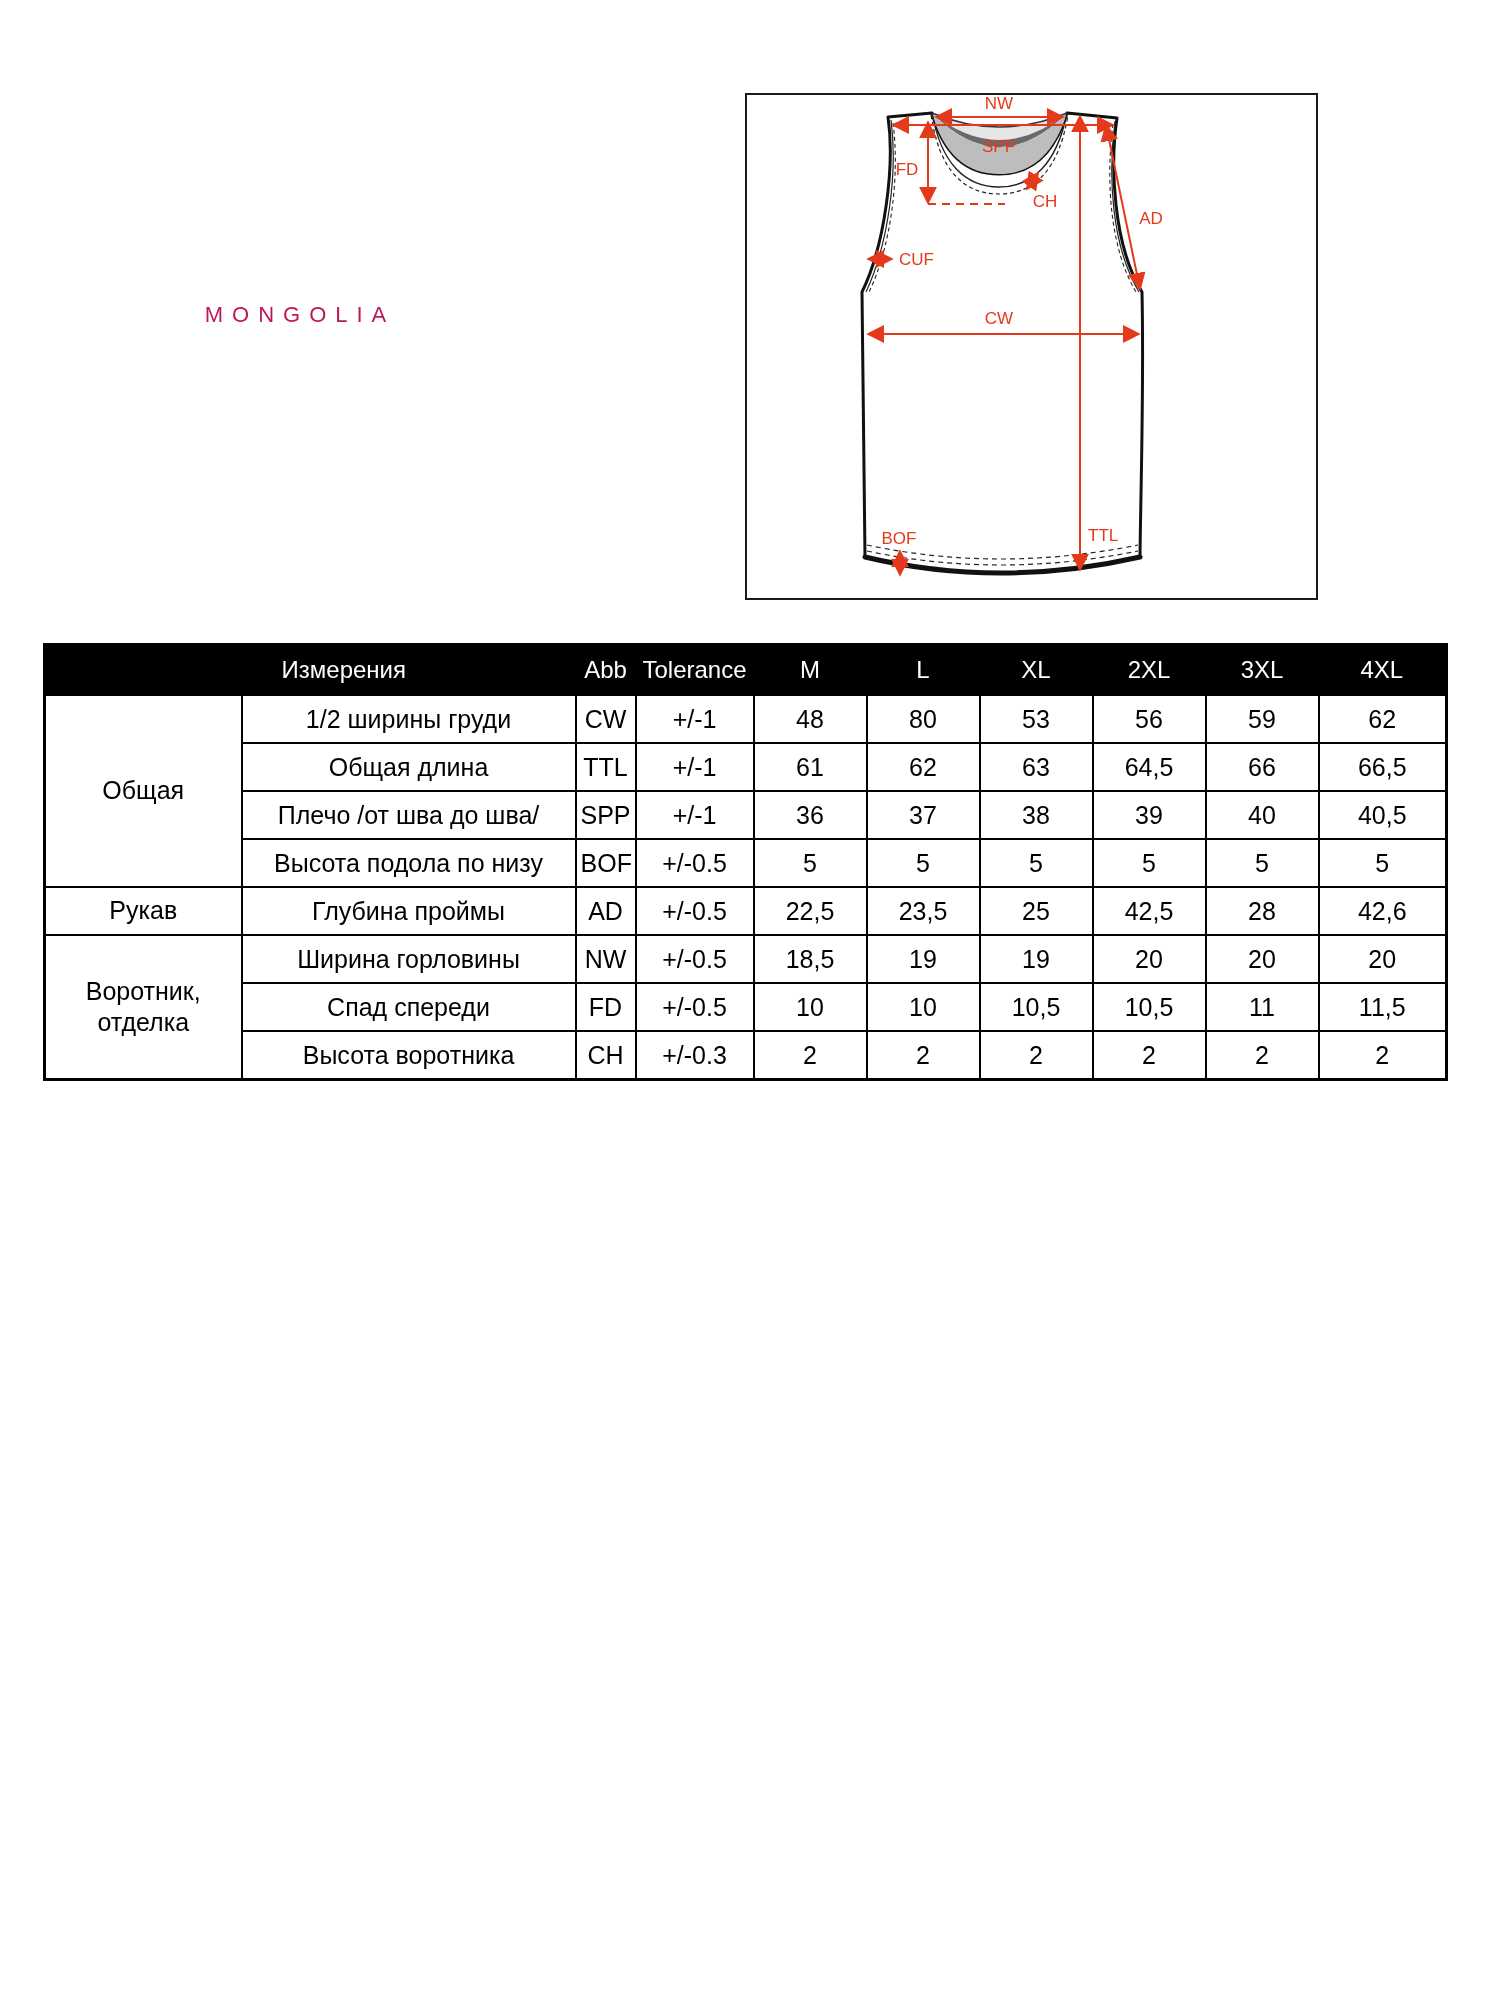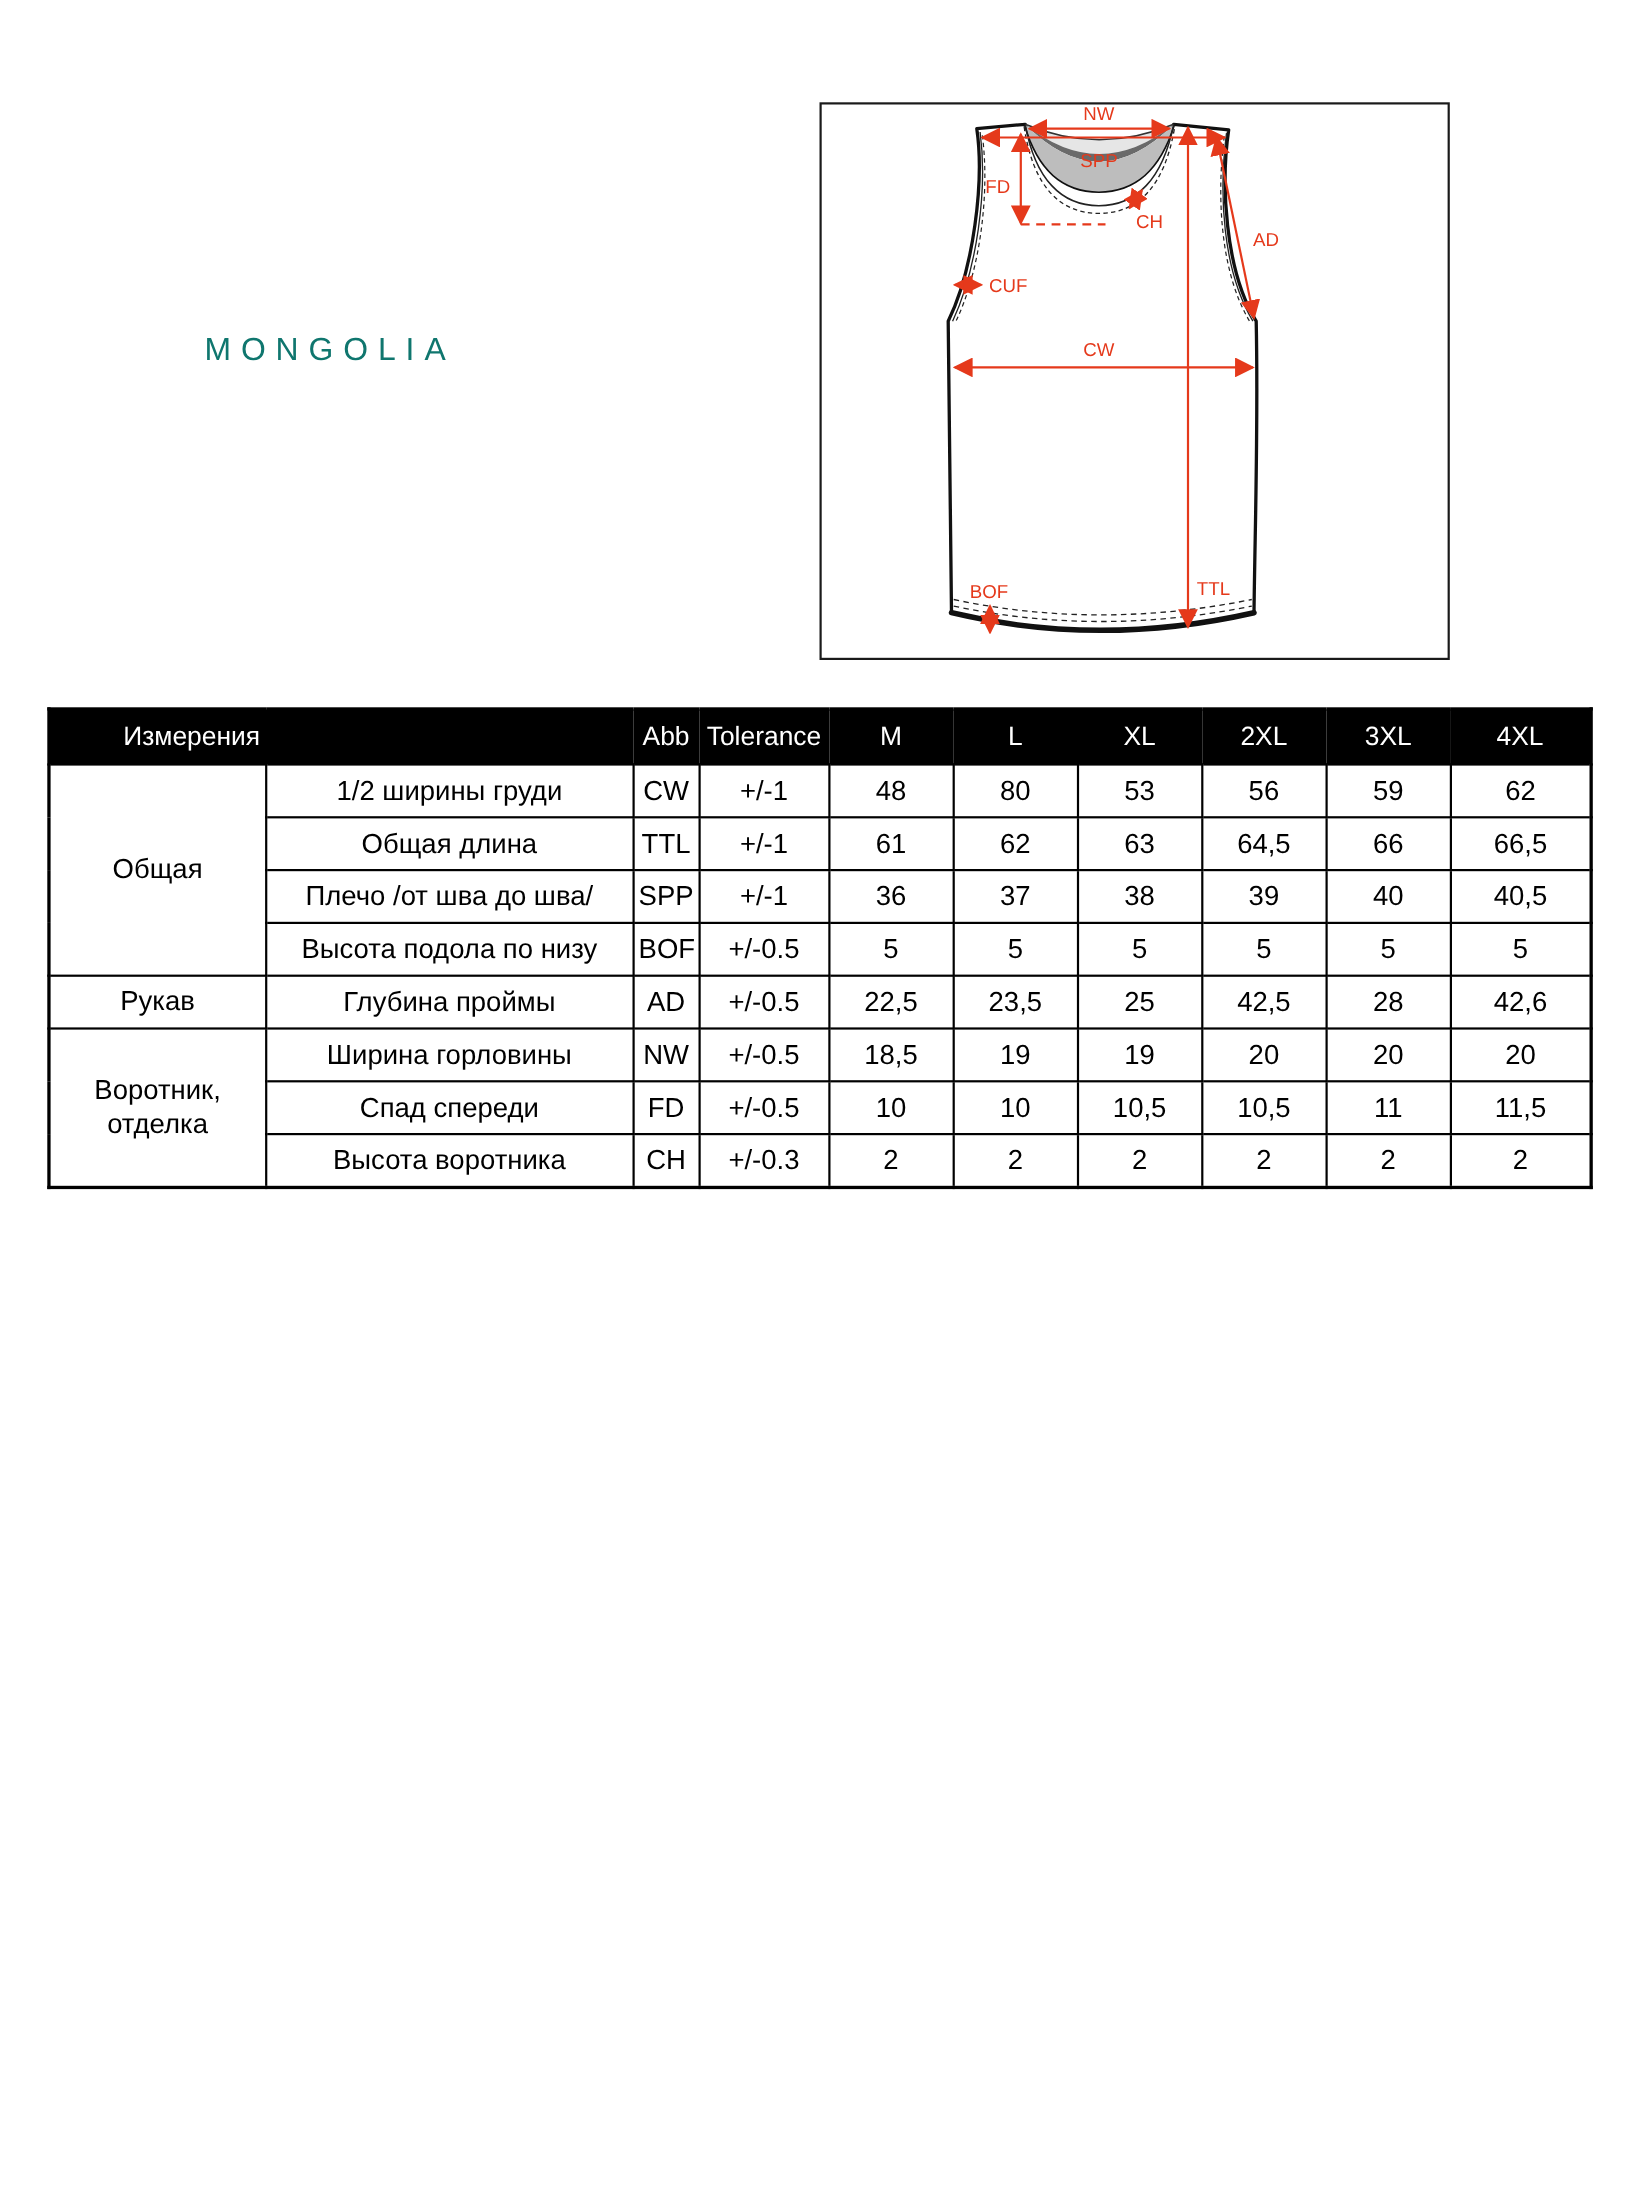--- a/index.html
+++ b/index.html
@@ -2,34 +2,34 @@
 <html><head>
 <meta charset="utf-8">
 <style>
   html,body{margin:0;padding:0;background:#ffffff;}
   .page{position:relative;width:1500px;height:2000px;background:#ffffff;overflow:hidden;
         font-family:"Liberation Sans", sans-serif;color:#000;}
 
   
   .logo{position:absolute;left:120px;top:278px;width:360px;text-align:center;}
   .logo-main{font-size:80px;line-height:1;letter-spacing:9px;color:#8f8f93;font-weight:400;}
-  .logo-sub{font-size:29px;letter-spacing:9px;margin-top:24px;color:#0f766e;}
+  .logo-sub{font-size:22px;letter-spacing:9px;margin-top:24px;color:#be185d;}
 
   
   .diagram{position:absolute;left:745px;top:93px;width:573px;height:507px;
            border:2px solid #1a1a1a;box-sizing:border-box;background:#fff;}
   .diagram svg{display:block;width:100%;height:100%;}
   .mlabel{font-family:"Liberation Sans", sans-serif;font-size:17px;fill:#e5391b;}
 
   
   table.size-table{position:absolute;left:43px;top:643px;width:1402px;
      border-collapse:collapse;table-layout:fixed;border:3px solid #000;background:#fff;}
   table.size-table th{background:#000;color:#fff;font-weight:normal;font-size:24px;
      height:48px;padding:0;border:none;vertical-align:middle;}
-  table.size-table th.th-meas{text-align:left;padding-left:66px;}
+  table.size-table th.th-meas{text-align:center;padding-left:66px;}
   table.size-table td{border:2px solid #000;height:46px;padding:0 4px;font-size:25px;
      text-align:center;vertical-align:middle;background:#fff;}
   td.cell-name{text-align:left;padding-left:10px;}
   td.group{text-align:center;line-height:1.25;}
   td.g-gen{border-bottom:none;}
   td.g-sleeve{border-top:none;}
 </style>
 </head>
 <body>
 

